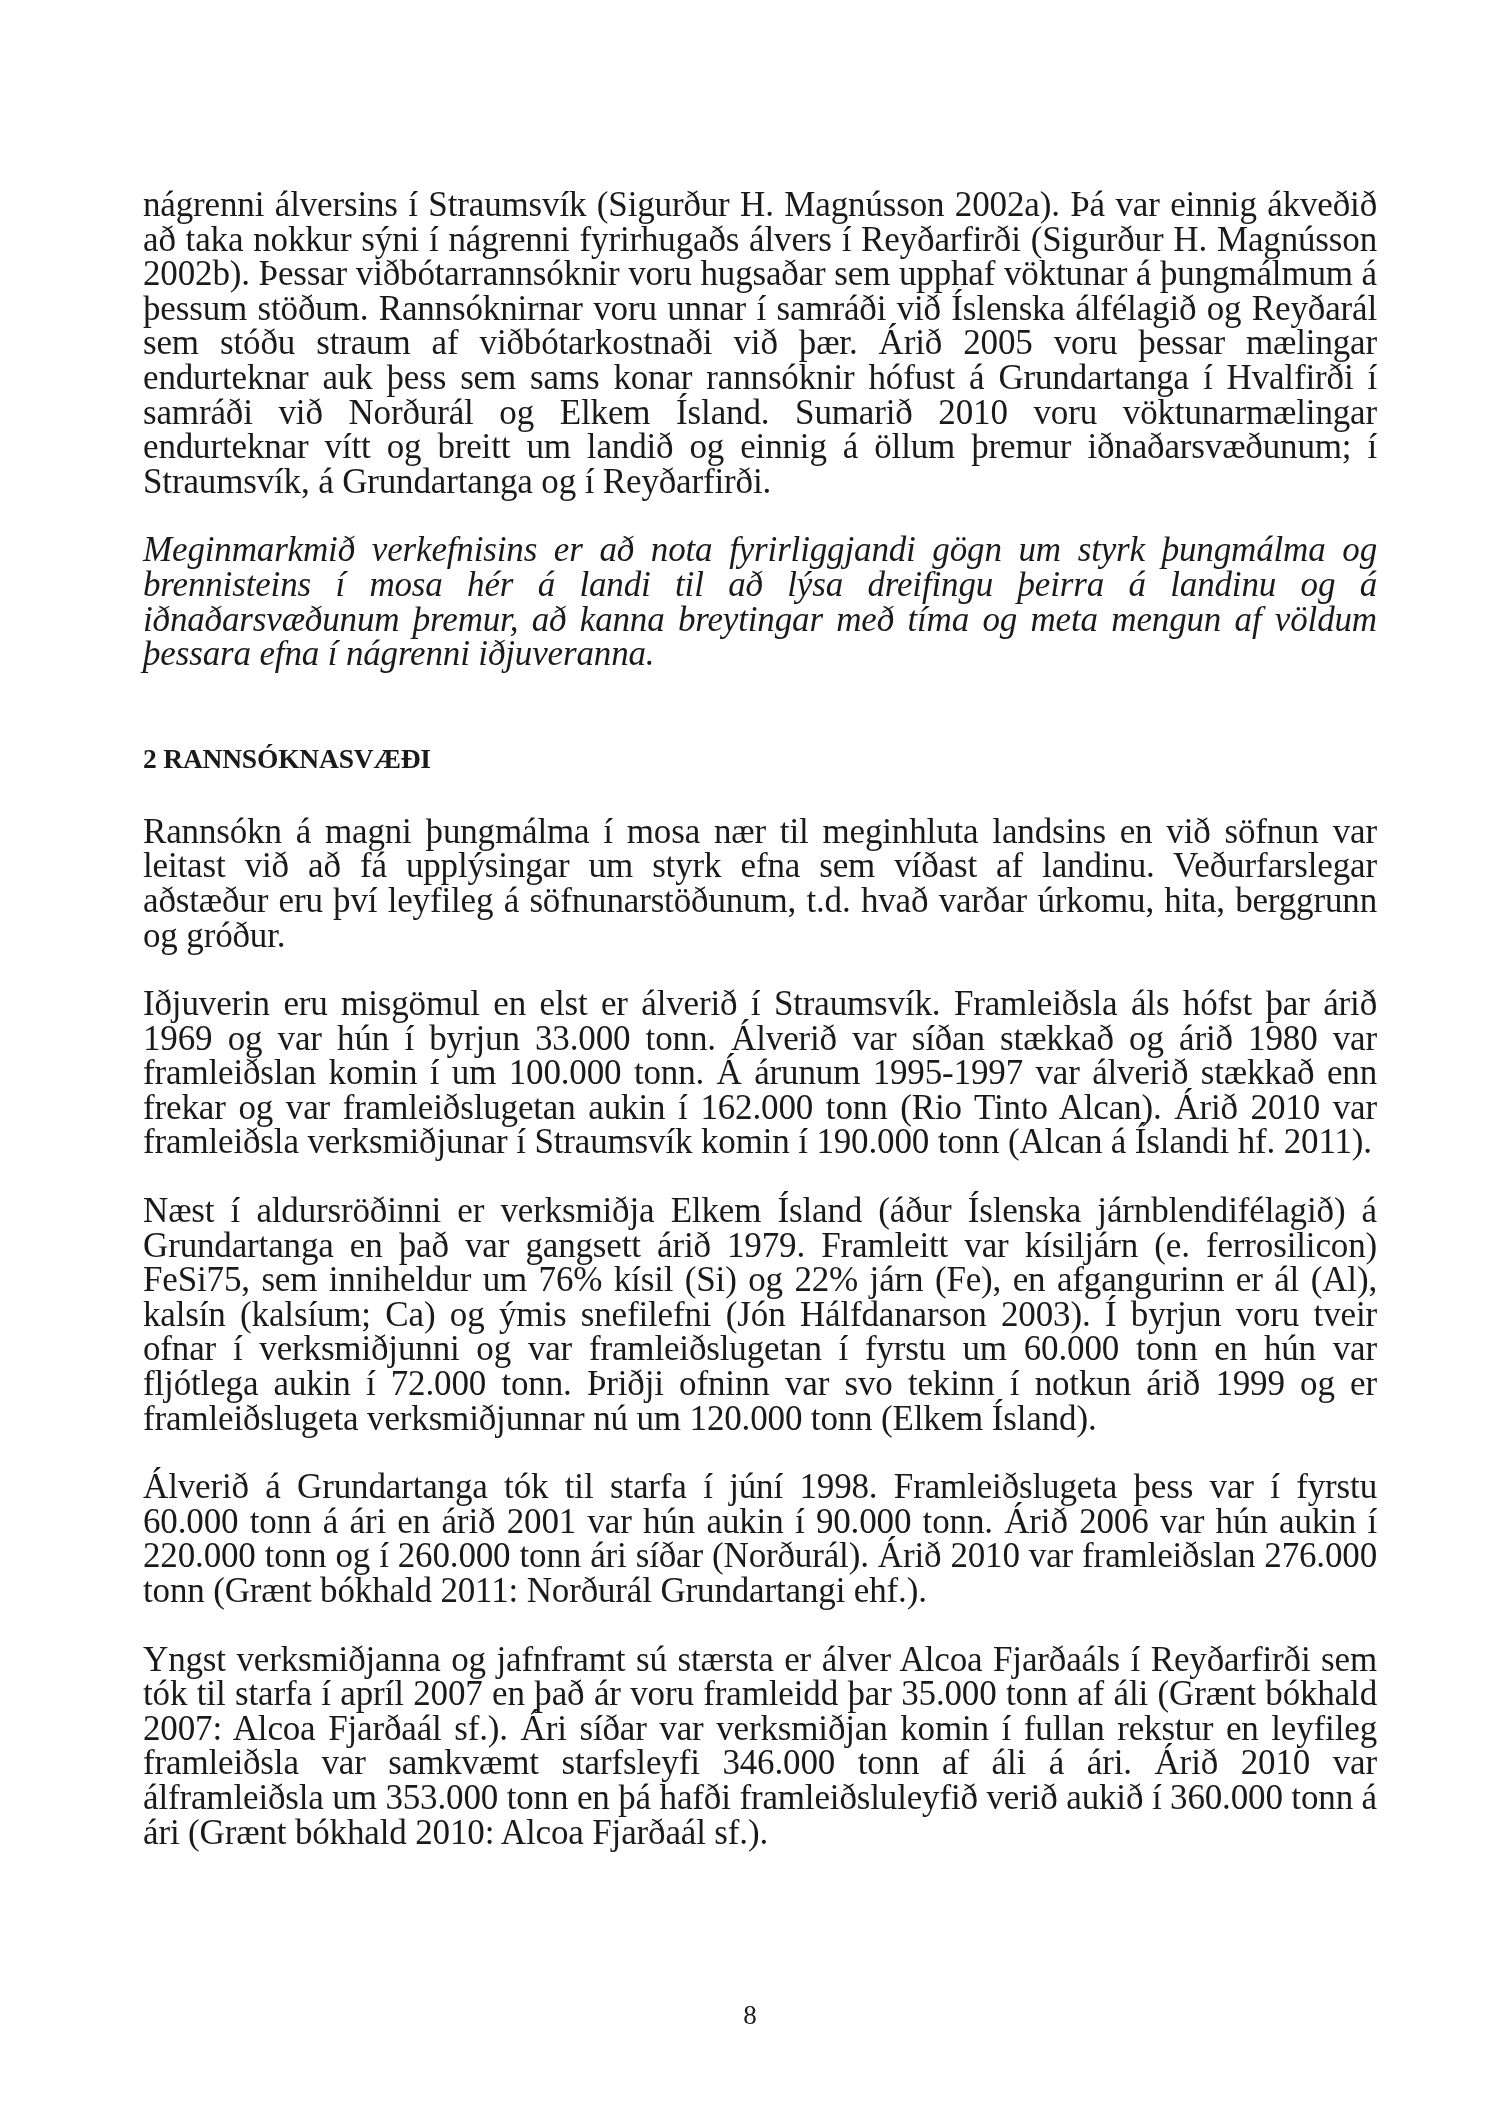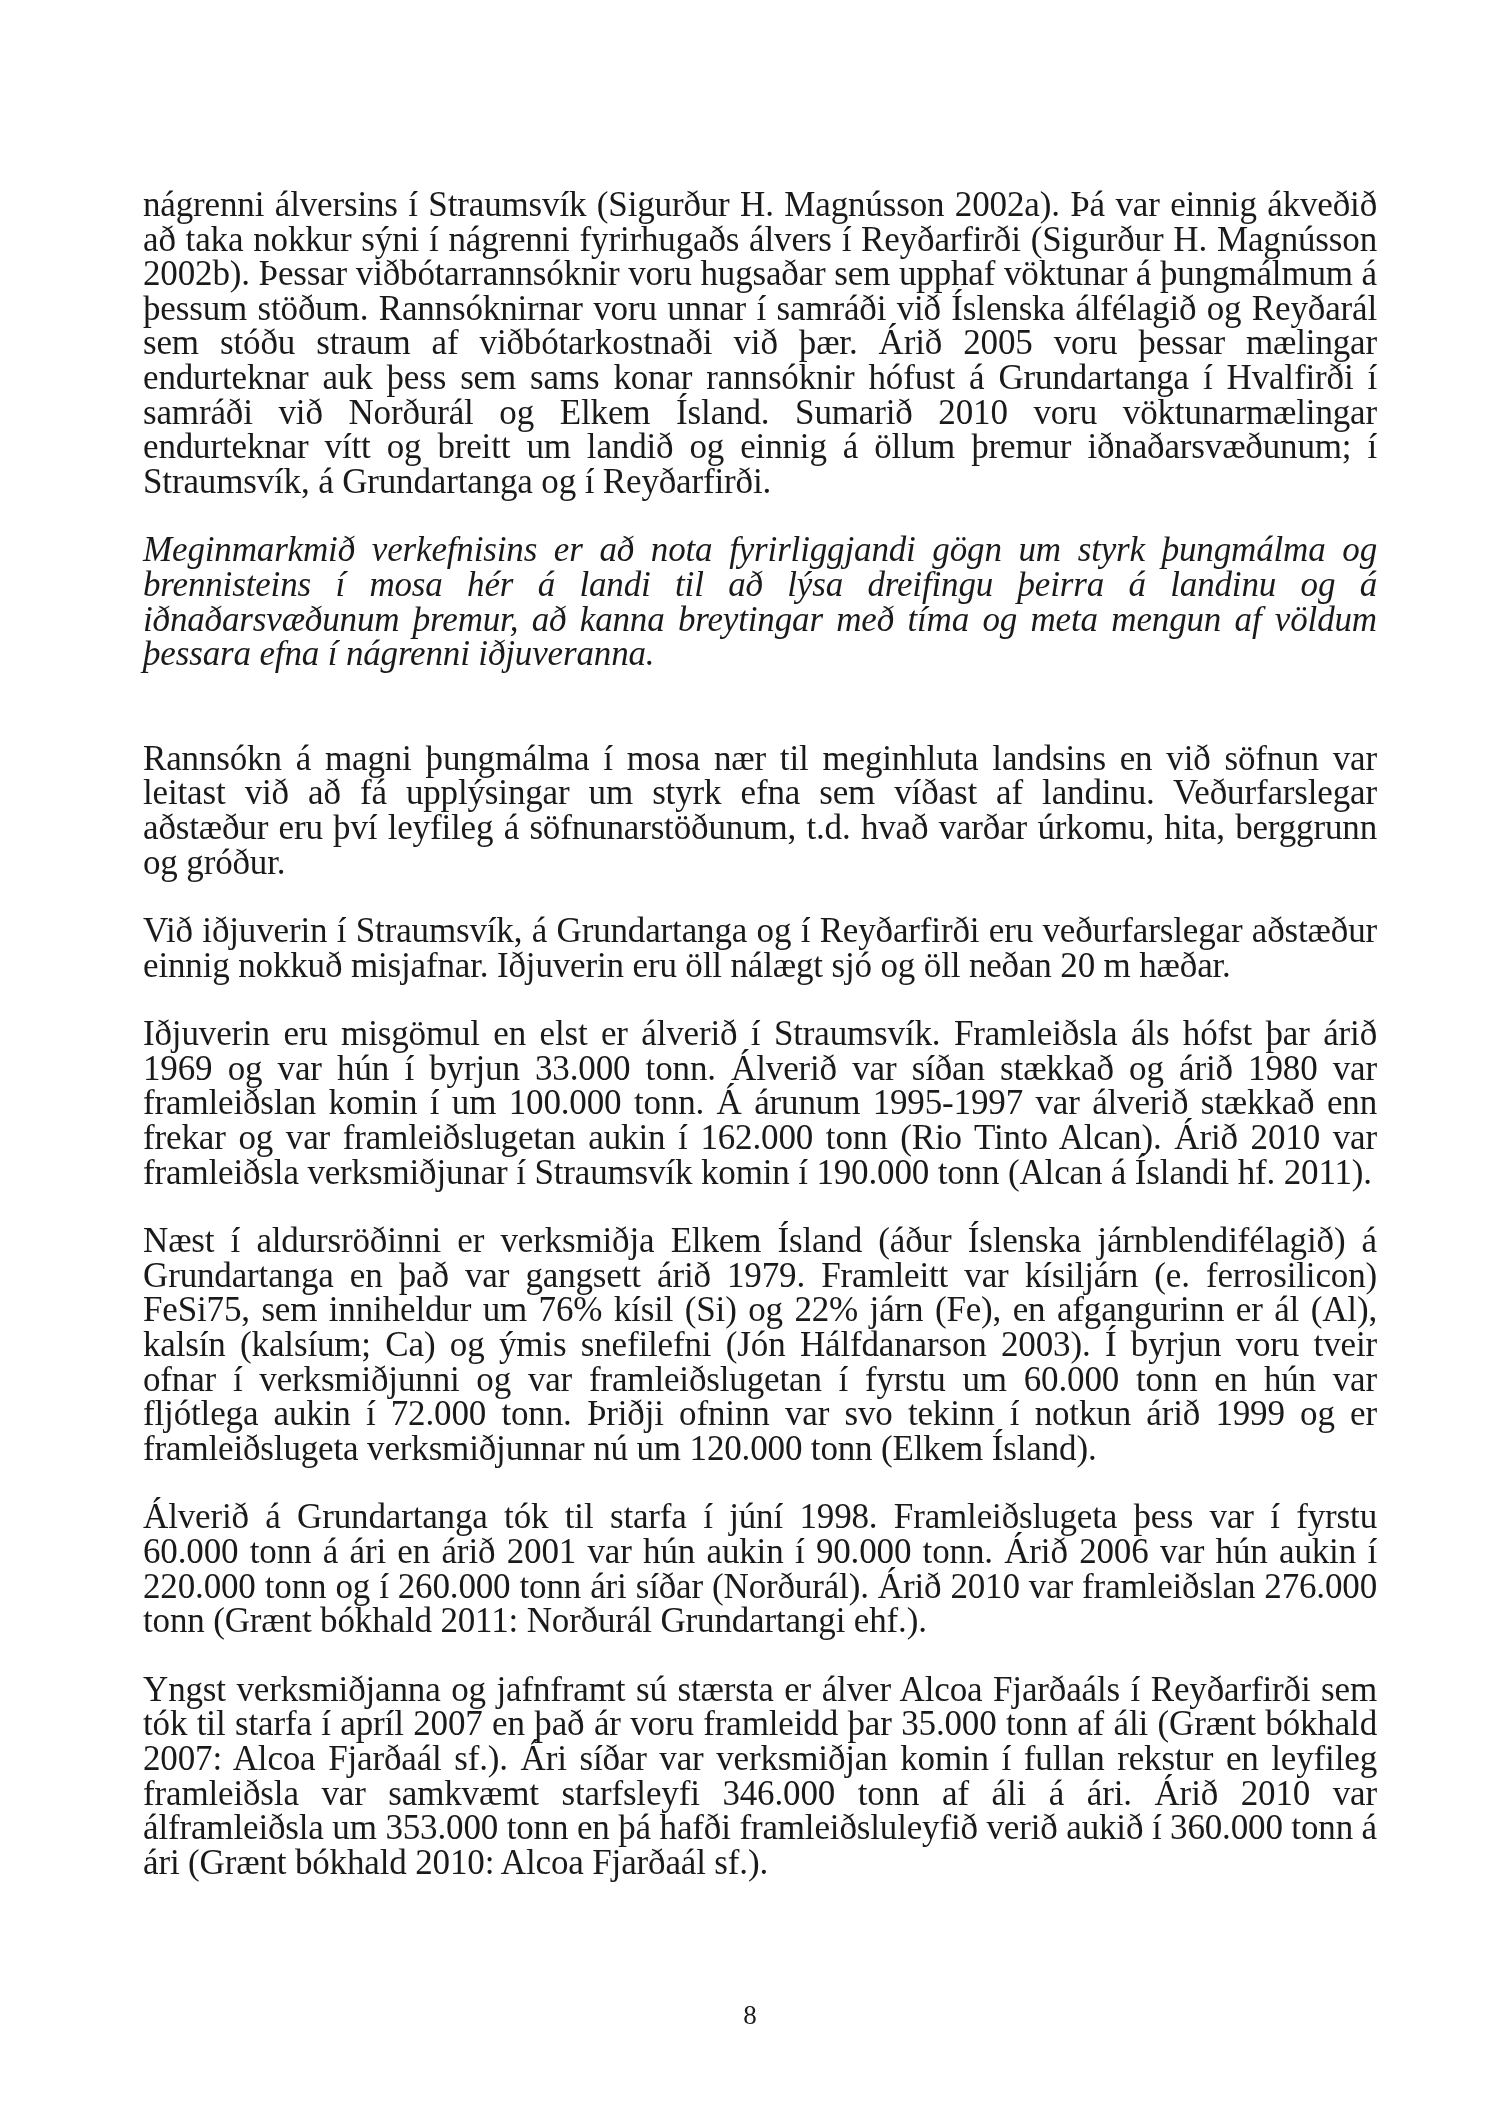--- a/index.html
+++ b/index.html
@@ -48,22 +48,22 @@
       line-height: 34px;
     }
   </style>
 </head>
 <body>
 
 <div class="page">
   <p class="para gap-after-para">nágrenni álversins í Straumsvík (Sigurður H. Magnússon 2002a). Þá var einnig ákveðið að taka nokkur sýni í nágrenni fyrirhugaðs álvers í Reyðarfirði (Sigurður H. Magnússon 2002b). Þessar viðbótarrannsóknir voru hugsaðar sem upphaf vöktunar á þungmálmum á þessum stöðum. Rannsóknirnar voru unnar í samráði við Íslenska álfélagið og Reyðarál sem stóðu straum af viðbótarkostnaði við þær. Árið 2005 voru þessar mælingar endurteknar auk þess sem sams konar rannsóknir hófust á Grundartanga í Hvalfirði í samráði við Norðurál og Elkem Ísland. Sumarið 2010 voru vöktunarmælingar endurteknar vítt og breitt um landið og einnig á öllum þremur iðnaðarsvæðunum; í Straumsvík, á Grundartanga og í Reyðarfirði.</p>
   <p class="para gap-before-heading">Meginmarkmið verkefnisins er að nota fyrirliggjandi gögn um styrk þungmálma og brennisteins í mosa hér á landi til að lýsa dreifingu þeirra á landinu og á iðnaðarsvæðunum þremur, að kanna breytingar með tíma og meta mengun af völdum þessara efna í nágrenni iðjuveranna.</p>
 
+  <h2 class="heading">2 RANNSÓKNASVÆÐI</h2>
 
   <p class="para gap-after-para">Rannsókn á magni þungmálma í mosa nær til meginhluta landsins en við söfnun var leitast við að fá upplýsingar um styrk efna sem víðast af landinu. Veðurfarslegar aðstæður eru því leyfileg á söfnunarstöðunum, t.d. hvað varðar úrkomu, hita, berggrunn og gróður.</p>
-  <p class="para gap-after-para">Við iðjuverin í Straumsvík, á Grundartanga og í Reyðarfirði eru veðurfarslegar aðstæður einnig nokkuð misjafnar. Iðjuverin eru öll nálægt sjó og öll neðan 20 m hæðar.</p>
   <p class="para gap-after-para">Iðjuverin eru misgömul en elst er álverið í Straumsvík. Framleiðsla áls hófst þar árið 1969 og var hún í byrjun 33.000 tonn. Álverið var síðan stækkað og árið 1980 var framleiðslan komin í um 100.000 tonn. Á árunum 1995-1997 var álverið stækkað enn frekar og var framleiðslugetan aukin í 162.000 tonn (Rio Tinto Alcan). Árið 2010 var framleiðsla verksmiðjunar í Straumsvík komin í 190.000 tonn (Alcan á Íslandi hf. 2011).</p>
   <p class="para gap-after-para">Næst í aldursröðinni er verksmiðja Elkem Ísland (áður Íslenska járnblendifélagið) á Grundartanga en það var gangsett árið 1979. Framleitt var kísiljárn (e. ferrosilicon) FeSi75, sem inniheldur um 76% kísil (Si) og 22% járn (Fe), en afgangurinn er ál (Al), kalsín (kalsíum; Ca) og ýmis snefilefni (Jón Hálfdanarson 2003). Í byrjun voru tveir ofnar í verksmiðjunni og var framleiðslugetan í fyrstu um 60.000 tonn en hún var fljótlega aukin í 72.000 tonn. Þriðji ofninn var svo tekinn í notkun árið 1999 og er framleiðslugeta verksmiðjunnar nú um 120.000 tonn (Elkem Ísland).</p>
   <p class="para gap-after-para">Álverið á Grundartanga tók til starfa í júní 1998. Framleiðslugeta þess var í fyrstu 60.000 tonn á ári en árið 2001 var hún aukin í 90.000 tonn. Árið 2006 var hún aukin í 220.000 tonn og í 260.000 tonn ári síðar (Norðurál). Árið 2010 var framleiðslan 276.000 tonn (Grænt bókhald 2011: Norðurál Grundartangi ehf.).</p>
   <p class="para">Yngst verksmiðjanna og jafnframt sú stærsta er álver Alcoa Fjarðaáls í Reyðarfirði sem tók til starfa í apríl 2007 en það ár voru framleidd þar 35.000 tonn af áli (Grænt bókhald 2007: Alcoa Fjarðaál sf.). Ári síðar var verksmiðjan komin í fullan rekstur en leyfileg framleiðsla var samkvæmt starfsleyfi 346.000 tonn af áli á ári. Árið 2010 var álframleiðsla um 353.000 tonn en þá hafði framleiðsluleyfið verið aukið í 360.000 tonn á ári (Grænt bókhald 2010: Alcoa Fjarðaál sf.).</p>
 </div>
 
 <div class="page-number">8</div>
 
 </body></html>

